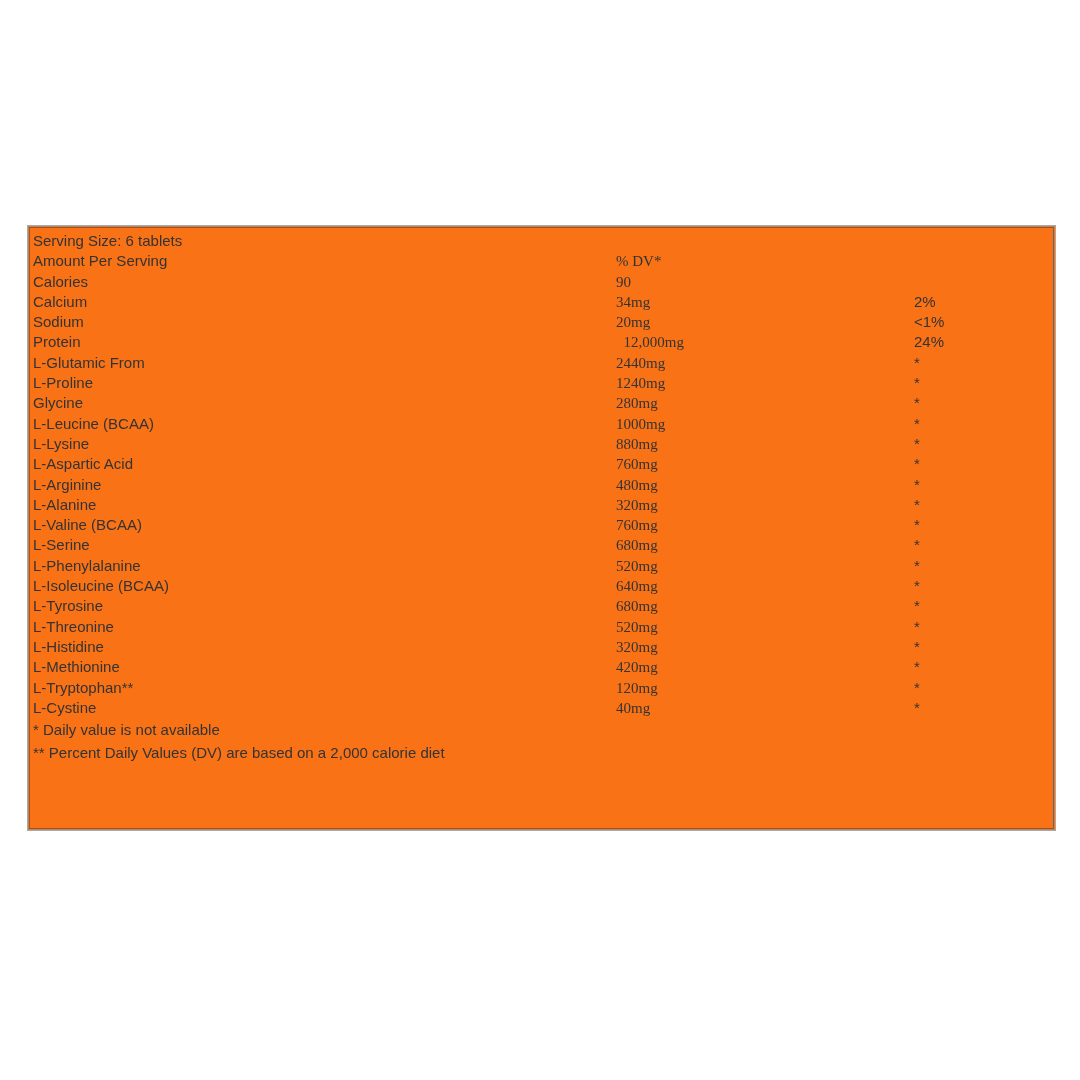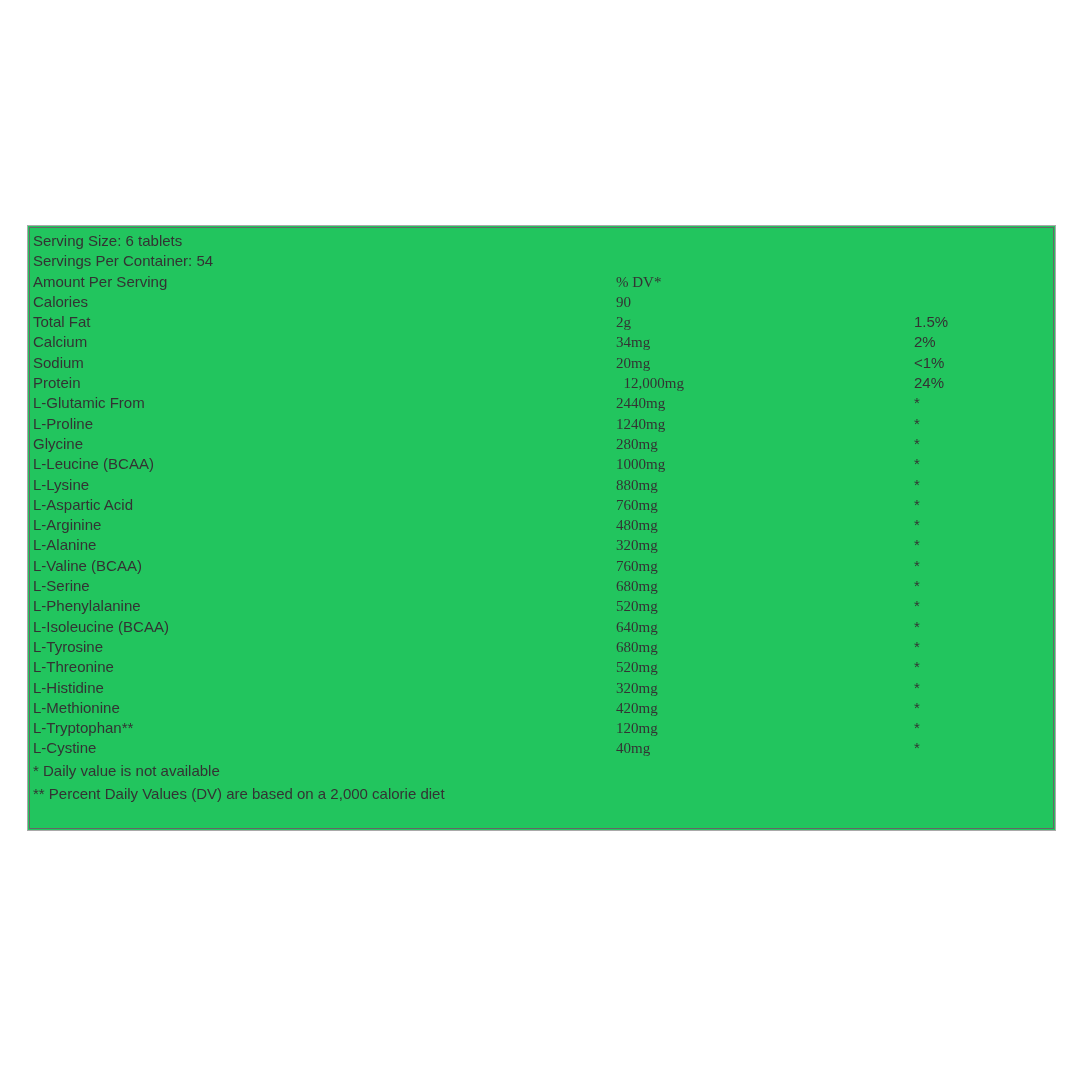--- a/index.html
+++ b/index.html
@@ -17,21 +17,21 @@
   }
   .panel {
     position: absolute;
     left: 27px;
     top: 225px;
     width: 1029px;
     height: 606px;
     border: 1px solid #a9a9a9;
     box-sizing: border-box;
     padding: 1px;
-    background: #22c55e;
+    background: #f97316;
   }
   .panel-inner {
     width: 100%;
     height: 100%;
     box-sizing: border-box;
     border: 1px solid #666666;
     padding-top: 3px;
     overflow: hidden;
   }
   .row {
@@ -59,39 +59,31 @@
 <body>
 
 <div class="page">
   <div class="panel">
     <div class="panel-inner">
 
       <div class="row">
         <span class="c1">Serving Size: 6 tablets</span>
       </div>
 
-      <div class="row">
-        <span class="c1">Servings Per Container: 54</span>
-      </div>
 
       <div class="row">
         <span class="c1">Amount Per Serving</span>
         <span class="c2">% DV*</span>
       </div>
 
       <div>
           <div class="row">
             <span class="c1">Calories</span>
             <span class="c2">90</span>
             <span class="c3"></span>
-          </div>
-          <div class="row">
-            <span class="c1">Total Fat</span>
-            <span class="c2">2g</span>
-            <span class="c3">1.5%</span>
           </div>
           <div class="row">
             <span class="c1">Calcium</span>
             <span class="c2">34mg</span>
             <span class="c3">2%</span>
           </div>
           <div class="row">
             <span class="c1">Sodium</span>
             <span class="c2">20mg</span>
             <span class="c3">&lt;1%</span>

